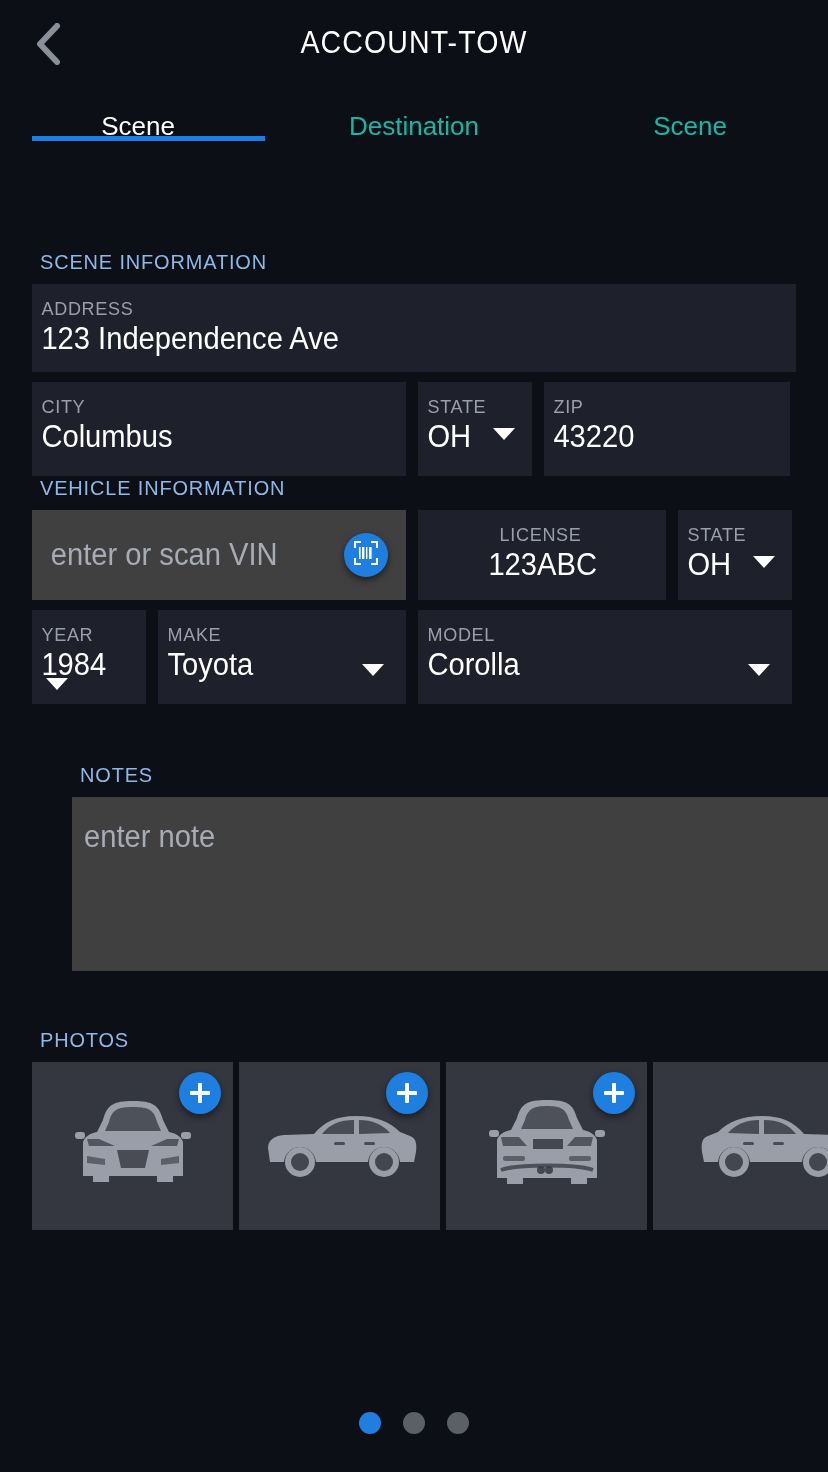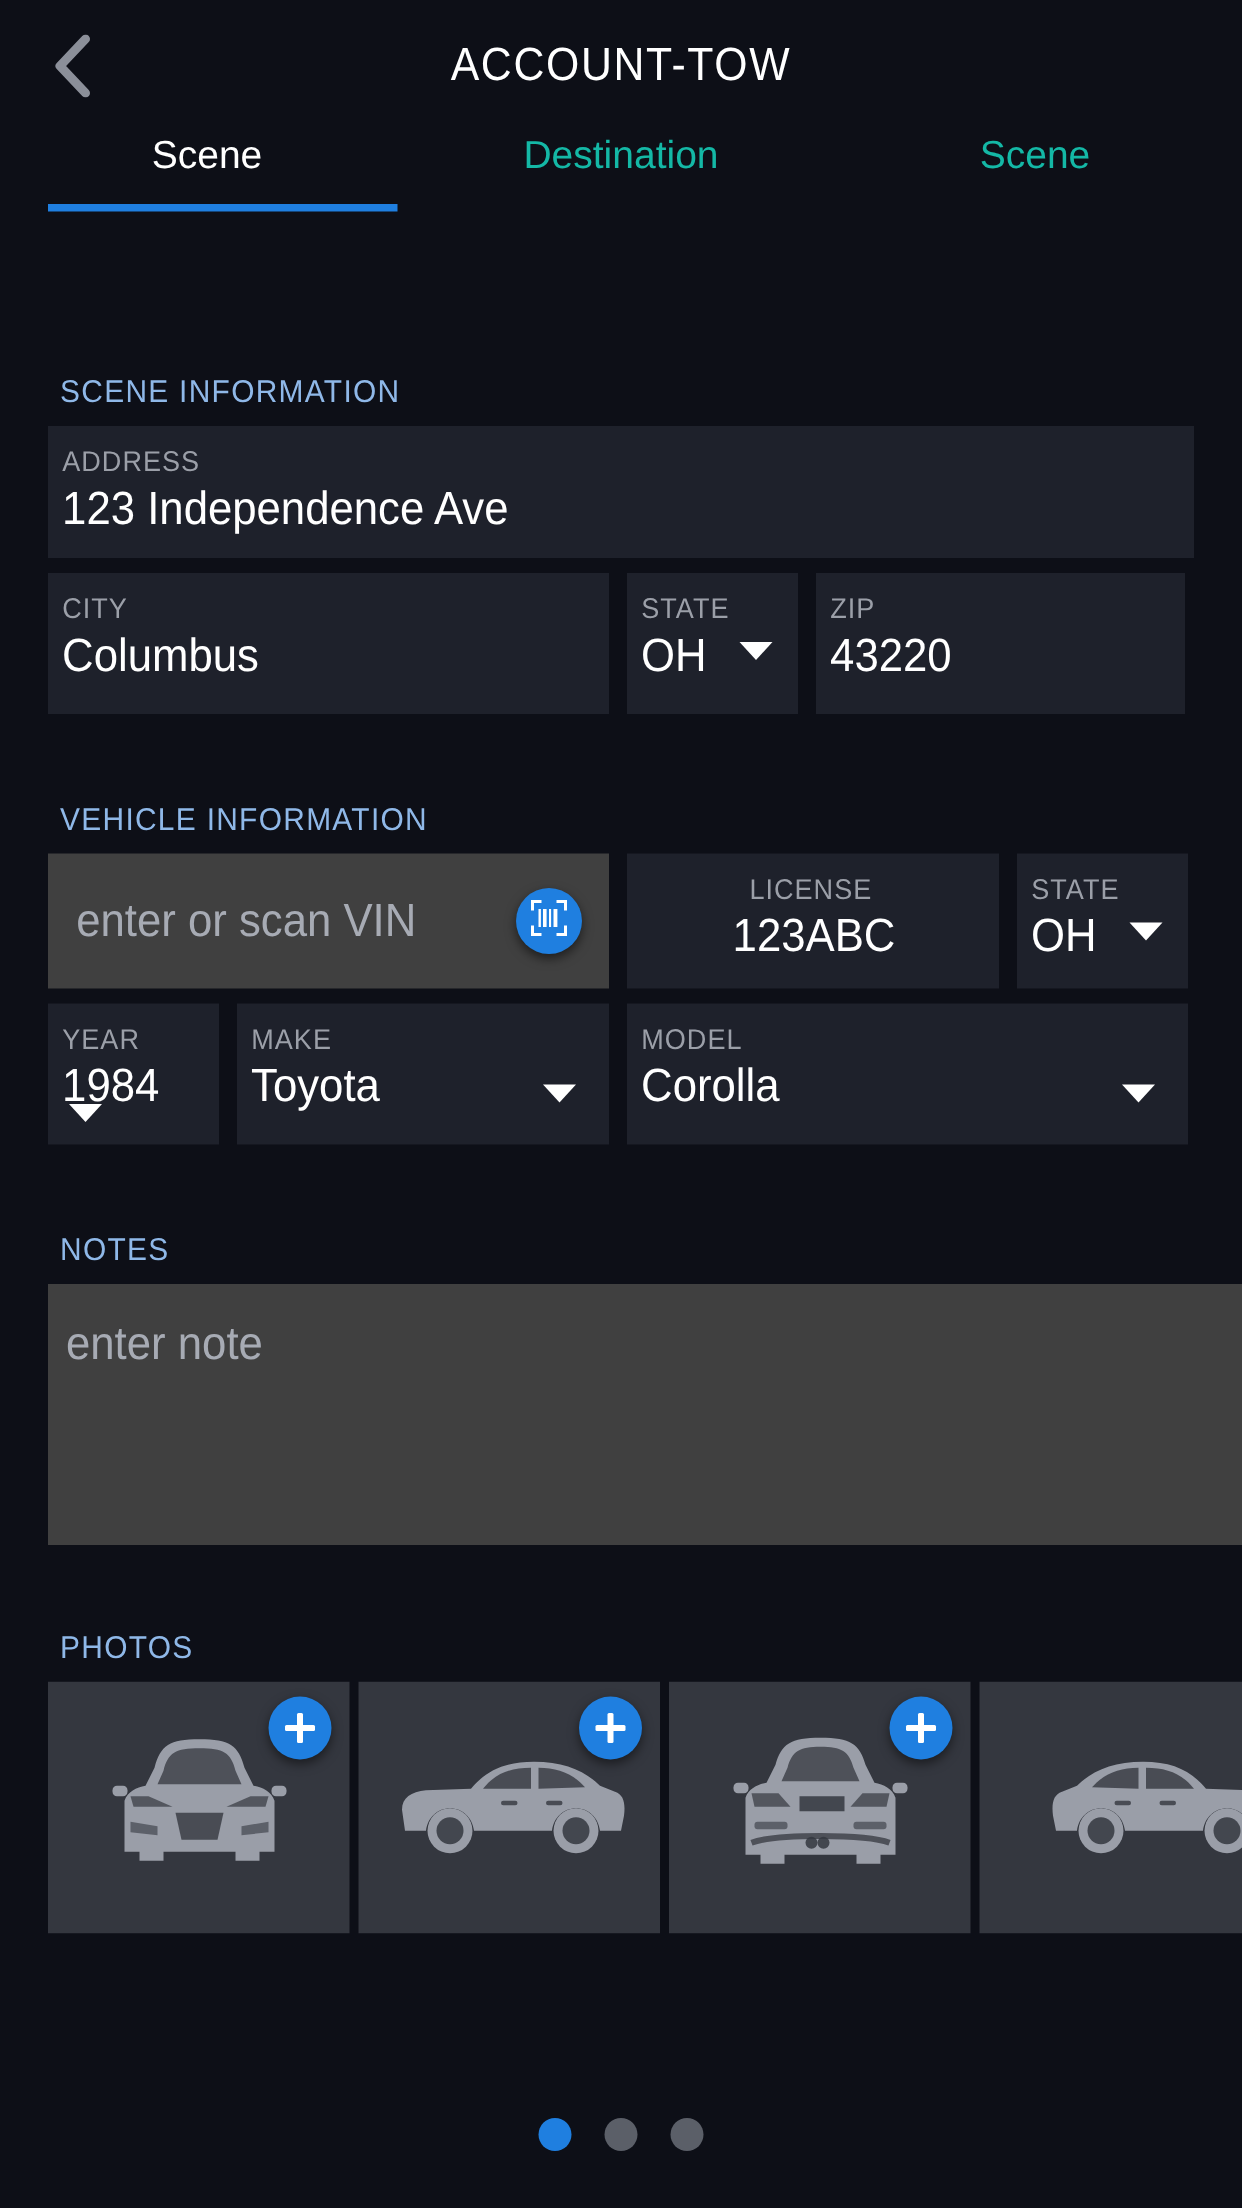--- a/index.html
+++ b/index.html
@@ -43,21 +43,21 @@
     letter-spacing: 1.2px;
     color: #ffffff;
     font-family: "Liberation Sans Narrow", "Liberation Sans", sans-serif;
     transform: scaleX(0.92);
   }
 
   
   .tabs {
     display: flex;
     height: 56px;
-    align-items: flex-start;
+    align-items: flex-end;
     position: relative;
   }
   .tab {
     flex: 1;
     text-align: center;
     font-size: 26px;
     color: #14b8a6;
     padding-top: 2px;
     position: relative;
   }
@@ -76,22 +76,22 @@
     color: #8fb8e8;
     font-size: 21px;
     letter-spacing: 0.9px;
     font-family: "Liberation Sans Narrow", "Liberation Sans", sans-serif;
     transform: scaleX(0.95);
     transform-origin: left center;
     margin-left: 40px;
   }
 
   .scene-section { margin-top: 108px; }
-  .vehicle-section { margin-top: 59px; }
-  .notes-section { margin-top: 59px; }
+  .vehicle-section { }
+  .notes-section { margin-top: 59px; margin-left: 40px; }
   .photos-section { margin-top: 57px; }
 
   .row {
     display: flex;
     margin: 0 32px;
     gap: 12px;
   }
   .row.tight { margin-top: 10px; }
 
   

